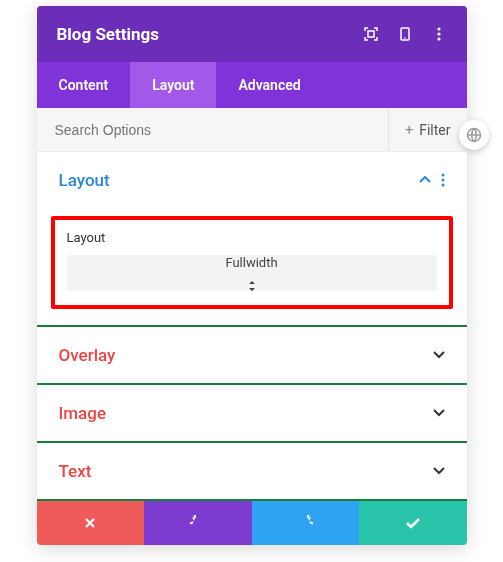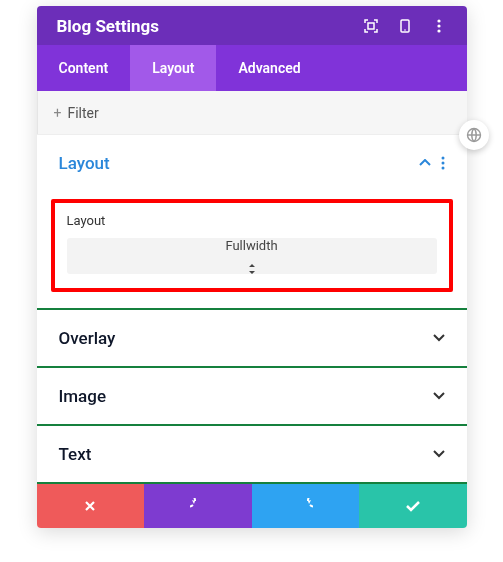--- a/index.html
+++ b/index.html
@@ -19,21 +19,21 @@
     border-radius: 4px;
     overflow: hidden;
   }
   .header {
     background: #6c2eb9;
     color: #fff;
     display: flex;
     align-items: center;
     justify-content: space-between;
     padding: 0 20px;
-    height: 39px;
+    height: 56px;
   }
   .header-title {
     font-weight: 700;
     font-size: 17px;
   }
   .header-icons {
     display: flex;
     align-items: center;
     gap: 18px;
   }
@@ -92,21 +92,21 @@
   }
   .section-header {
     display: flex;
     align-items: center;
     justify-content: space-between;
     padding: 18px 22px;
     cursor: pointer;
   }
   .section-title {
     font-size: 17px;
-    color: #0f172a;
+    color: #ef4444;
     font-weight: 500;
   }
   .section-title.expanded {
     color: #2b87da;
   }
   .section-right {
     display: flex;
     align-items: center;
     gap: 10px;
   }
@@ -213,20 +213,21 @@
     </div>
   </div>
 
   <div class="tabs">
     <div class="tab">Content</div>
     <div class="tab active">Layout</div>
     <div class="tab">Advanced</div>
   </div>
 
   <div class="search-row">
+    <input class="search-input" placeholder="Search Options" style="">
     <div class="filter-btn">
       <span class="plus">+</span>
       <span>Filter</span>
     </div>
   </div>
 
   <div class="section">
     <div class="section-header">
       <span class="section-title expanded">Layout</span>
       <span class="section-right">

